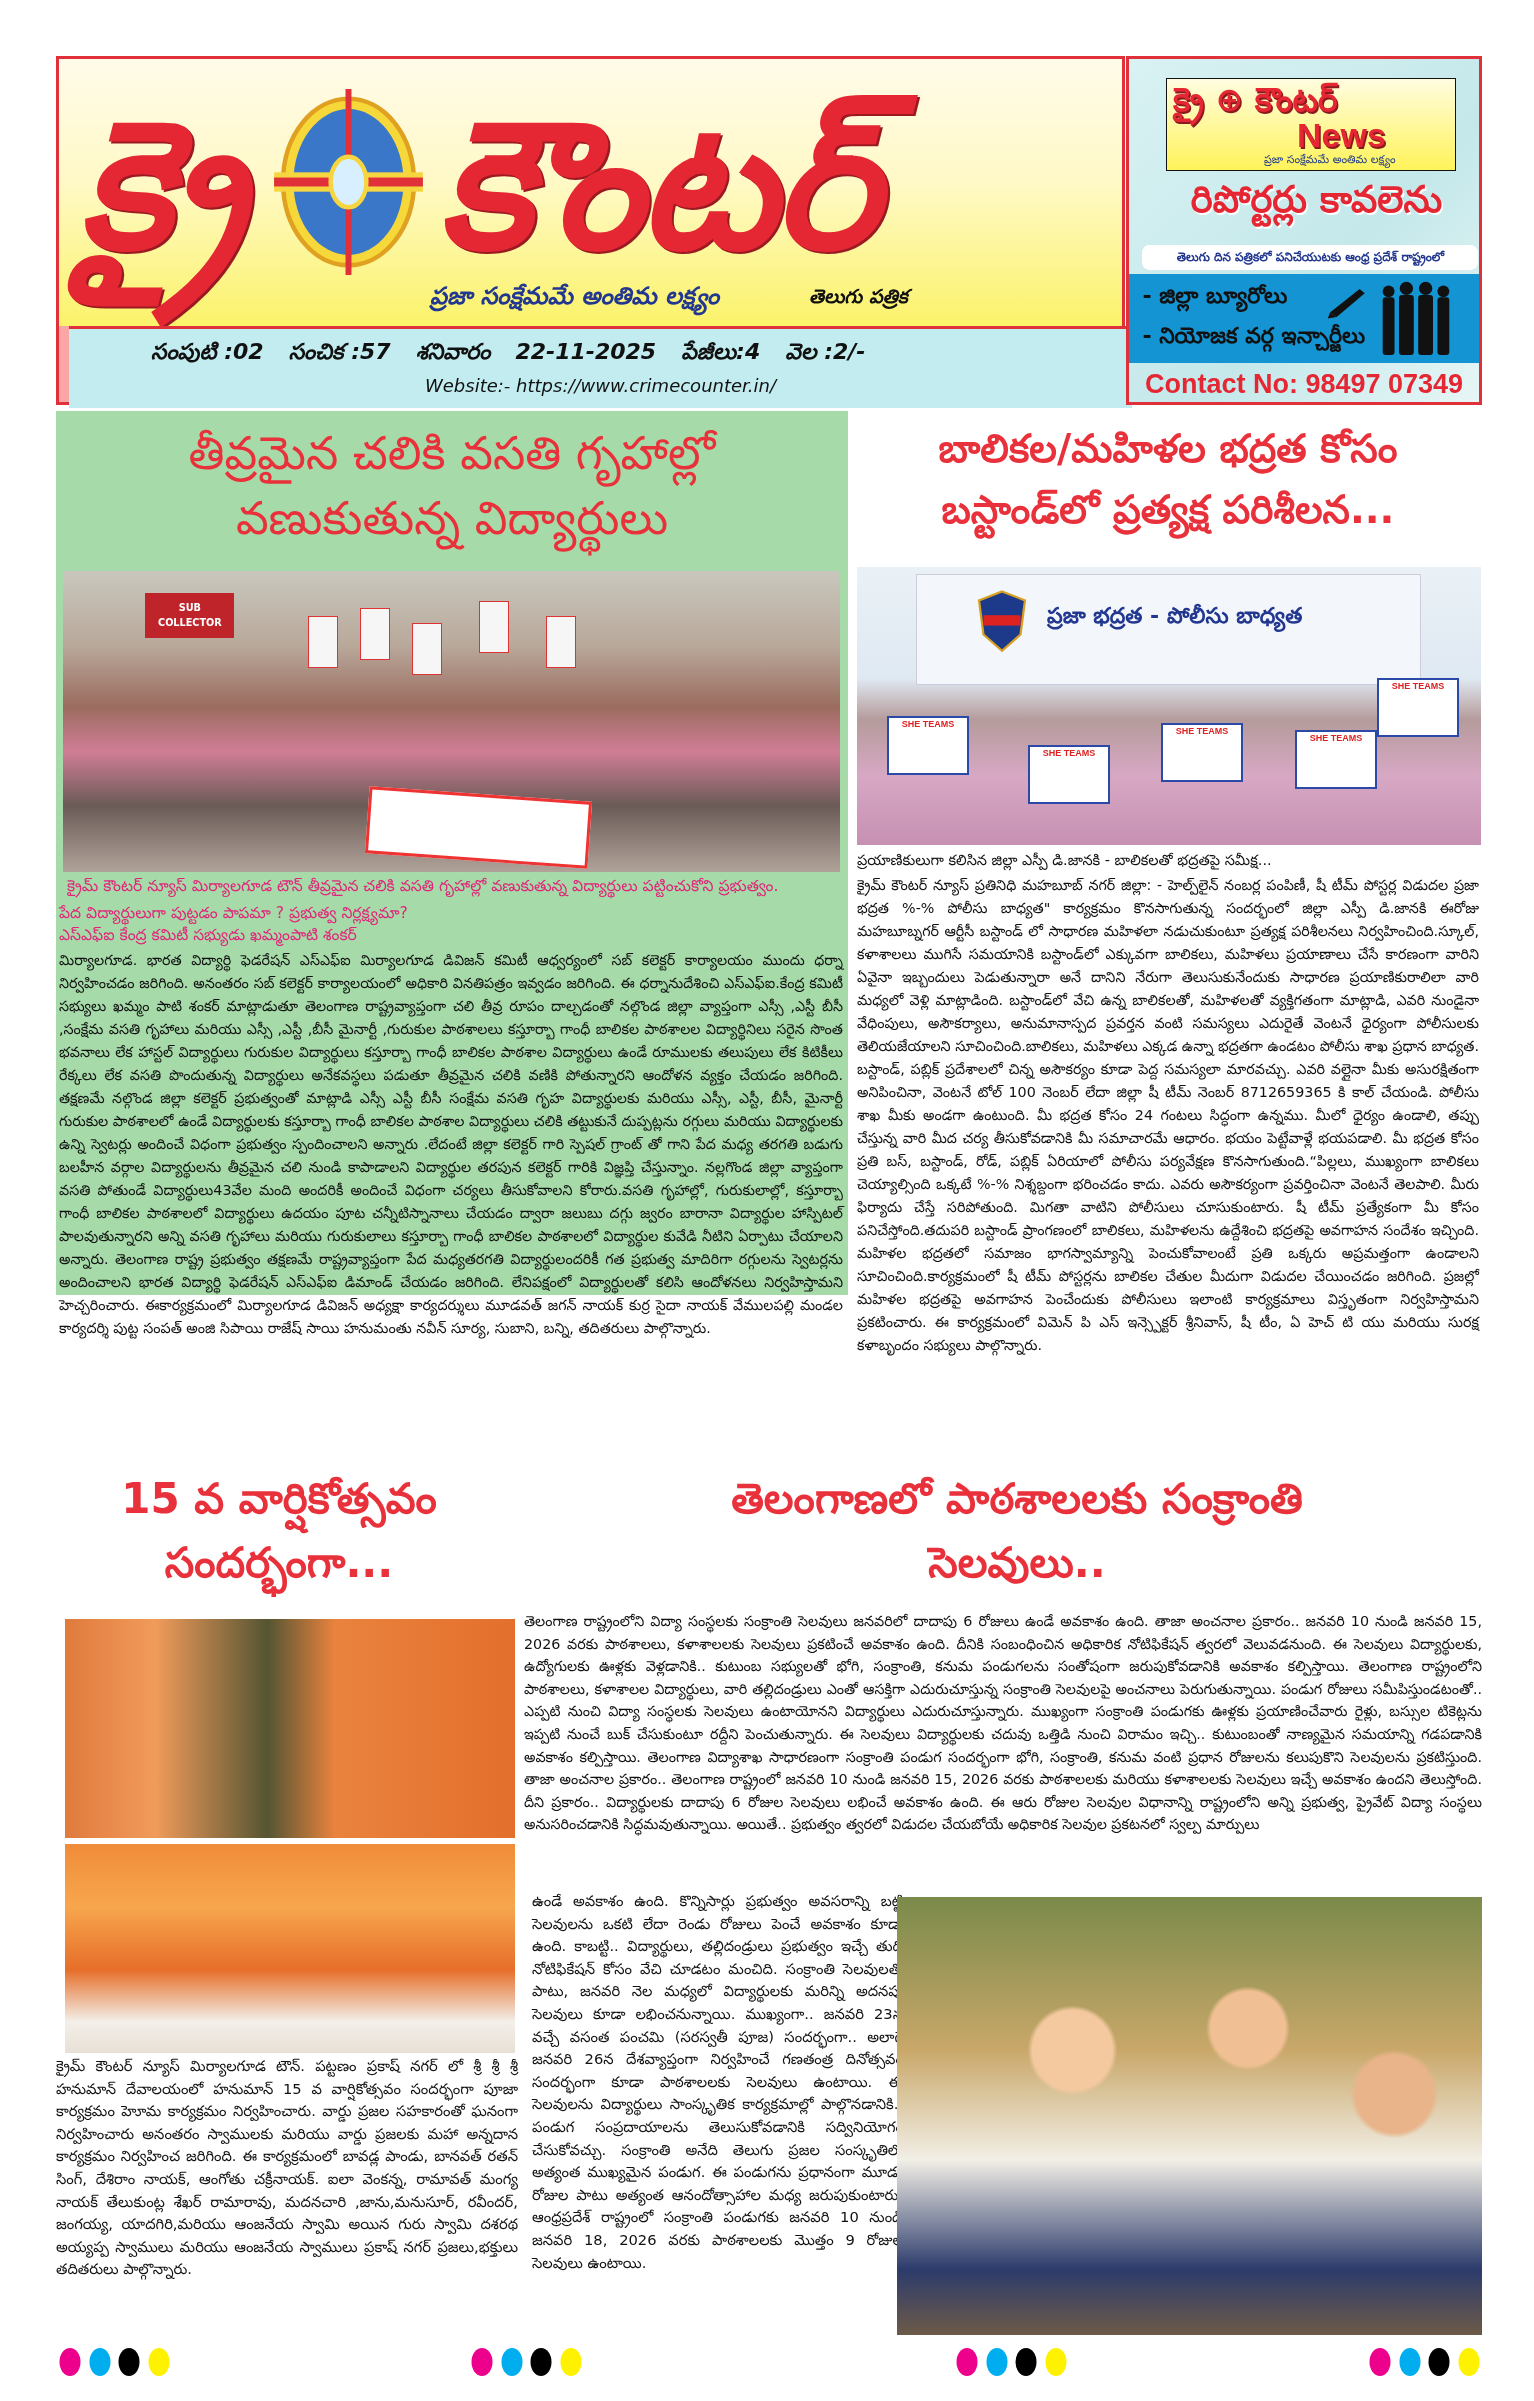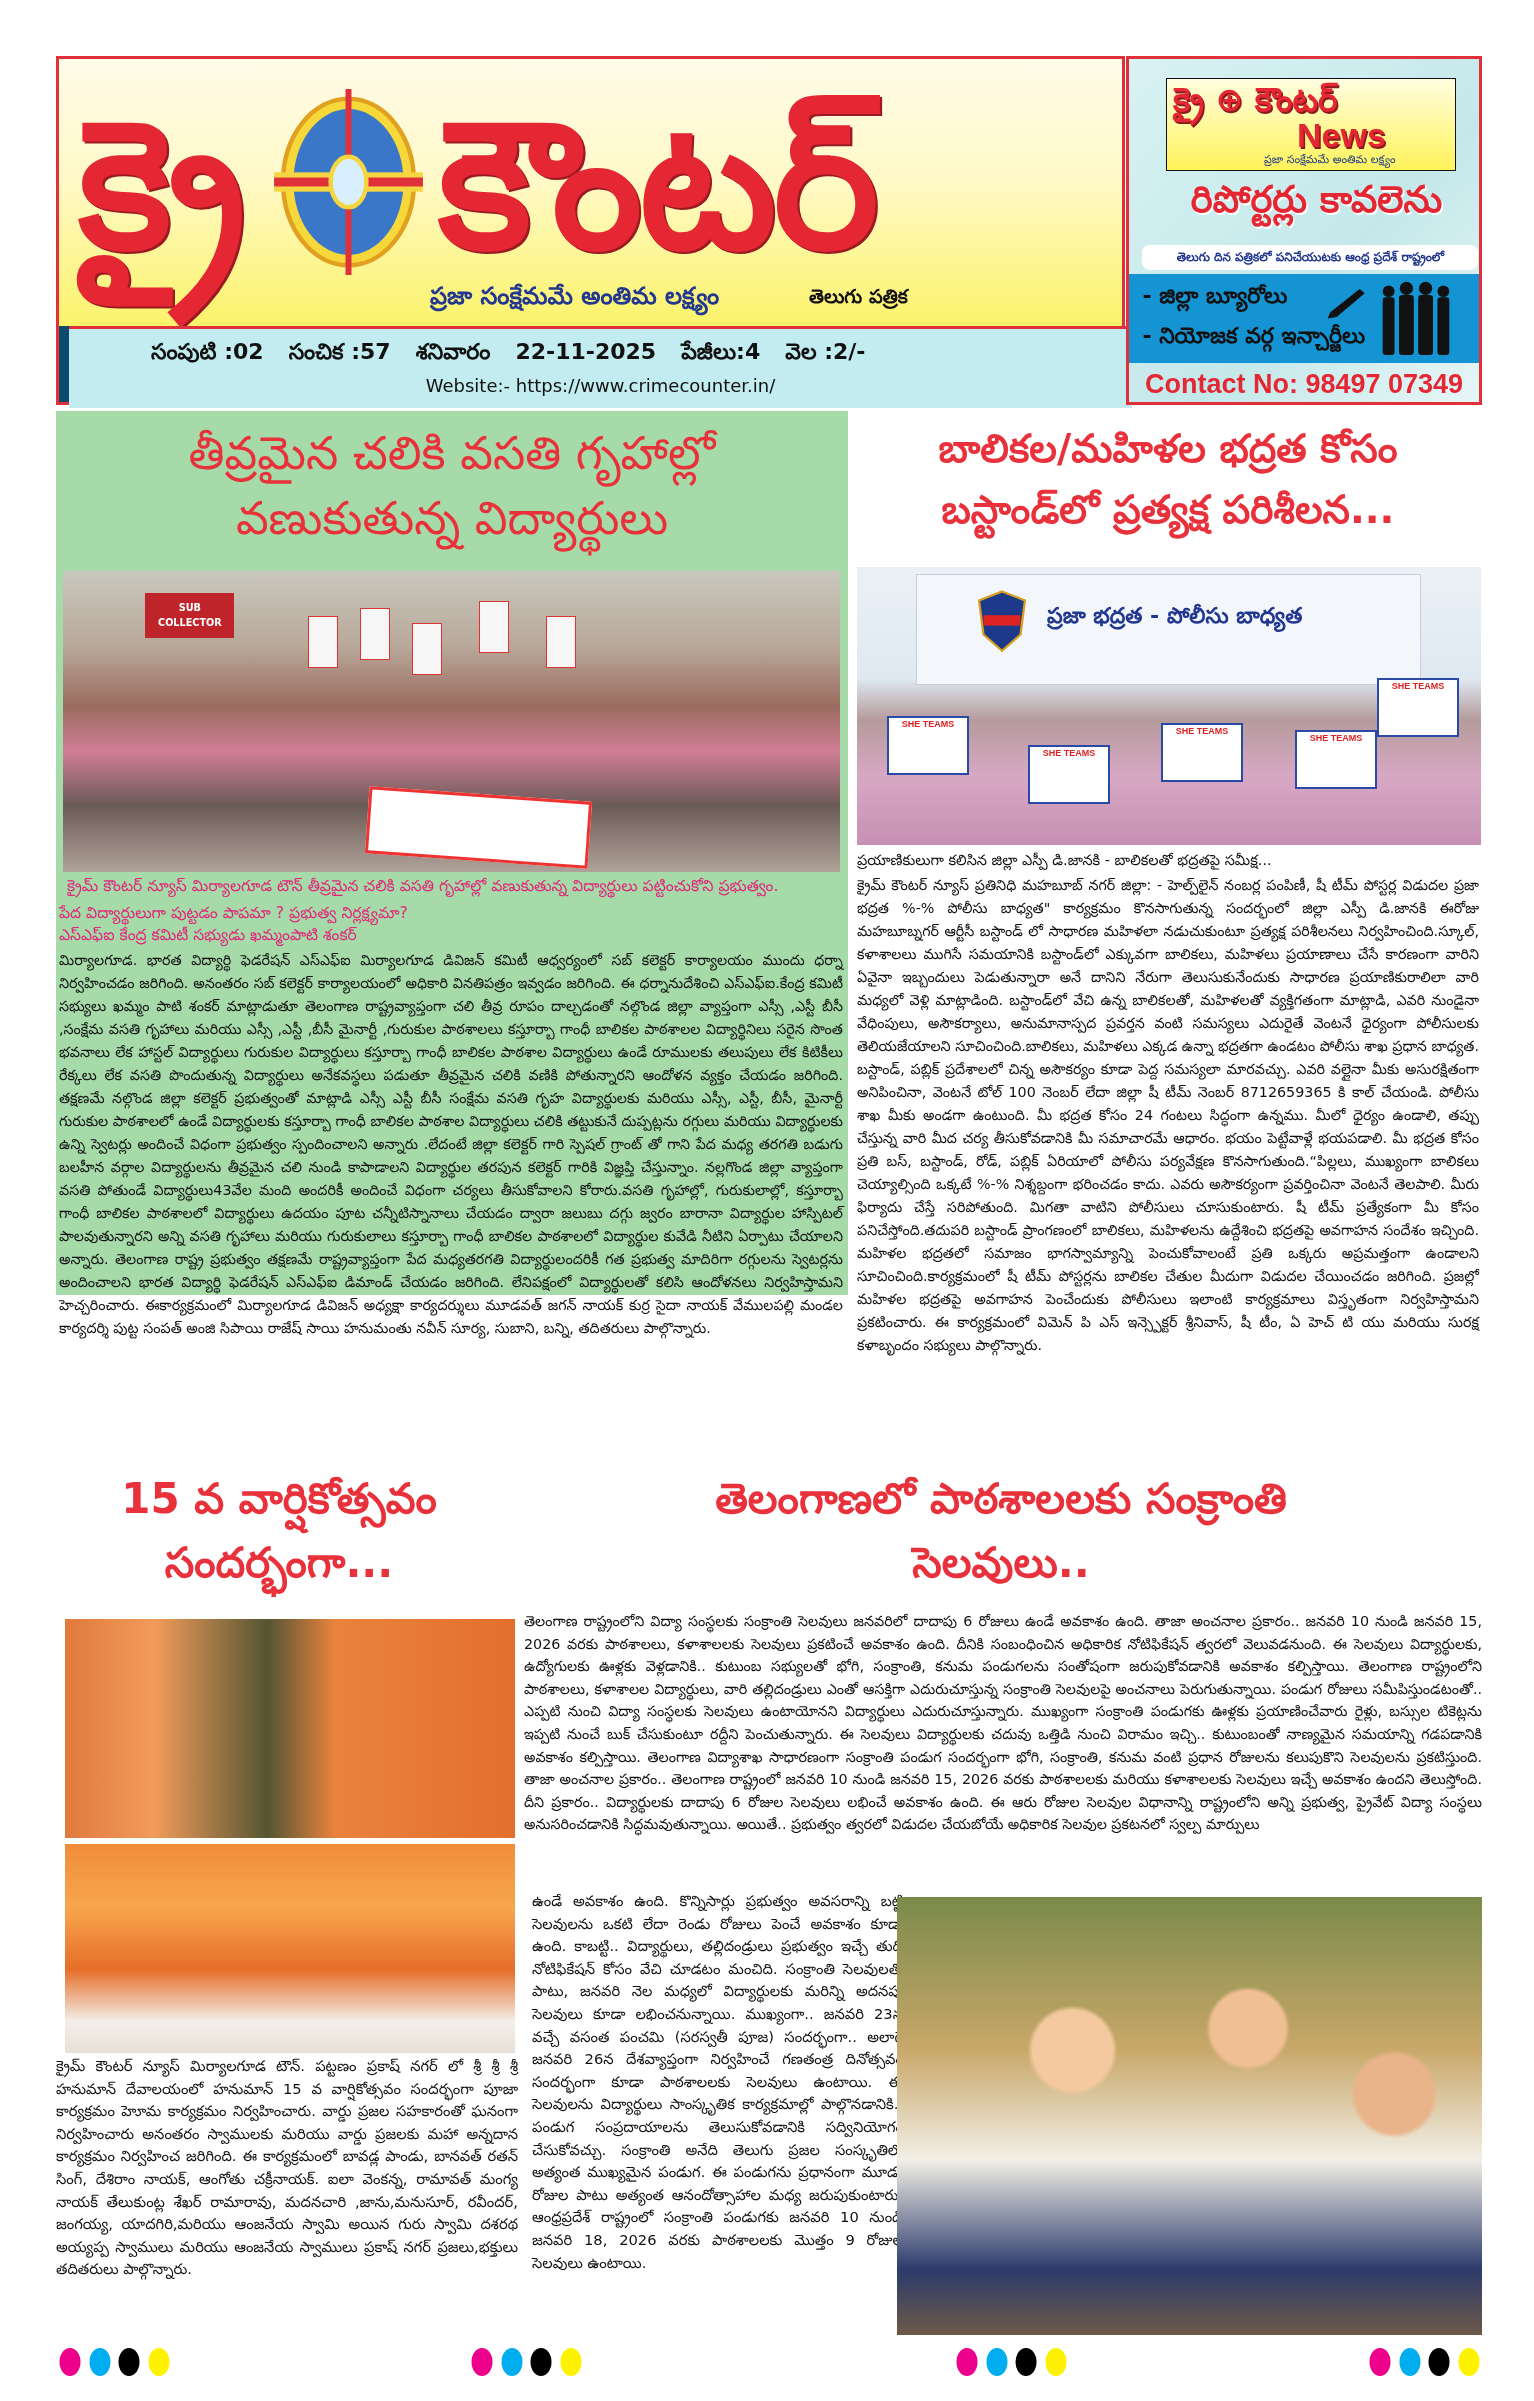--- a/index.html
+++ b/index.html
@@ -2,21 +2,21 @@
 <html style="font-size:12px"><head>
 <meta charset="utf-8">
 <style>
   * { box-sizing: border-box; margin: 0; padding: 0; }
   html, body { width: 1535px; height: 2401px; background: #ffffff; overflow: hidden; }
   body { position: relative; font-family: "DejaVu Sans", sans-serif; color: #111; }
 
   .abs { position: absolute; }
 
   
-  #masthead { left: 56px; top: 56px; width: 1069px; height: 349px; border: 3.7px solid #e0303a; background: #0c4a6e; }
+  #masthead { left: 56px; top: 56px; width: 1069px; height: 349px; border: 3.7px solid #e0303a; background: #fca5a5; font-style: italic; }
   #mast-top { position: absolute; left: 0; top: 0; width: 100%; height: 267px;
     background: linear-gradient(180deg, #fffbe8 0%, #fff9c8 45%, #fbf36a 100%); }
   #logo-kra { position: absolute; left: 19.3px; top: 15px; font-size: 178px; line-height: 223px; font-weight: bold; color: #e52633;
     font-family: "DejaVu Sans", sans-serif; letter-spacing: -4.5px; text-shadow: 2.2px 2.2px 0 #9b1a22; }
   #logo-emblem { position: absolute; left: 215px; top: 30px; width: 149px; height: 186px; }
   #logo-counter { position: absolute; left: 379px; top: 15px; font-size: 178px; line-height: 223px; font-weight: bold; color: #e52633;
     letter-spacing: -3px; text-shadow: 2.2px 2.2px 0 #9b1a22; white-space: nowrap; }
   #tagline { position: absolute; left: 371px; top: 223px; font-size: 24px; font-weight: bold; color: #22378f; }
   #paper-type { position: absolute; left: 750px; top: 226px; font-size: 19.3px; font-weight: bold; color: #111; }
   #mast-info { position: absolute; left: 10px; top: 267px; width: 100%; height: 82px; background: #c2ecef; border-top: 3.7px solid #e0303a; }
@@ -59,21 +59,21 @@
   #art2-photo { left: 3px; top: 156px; width: 624px; height: 278px;
     background: linear-gradient(180deg, #eaf1f6 0%, #dfe9f2 40%, #b59b9b 55%, #d7a8c4 75%, #c690b2 100%); }
   #art2-banner { position: absolute; left: 59px; top: 7.4px; width: 505px; height: 111px; background: #f3f7fb; border: 0.7px solid #ccd; }
   #art2-banner-text { position: absolute; left: 130px; top: 28px; font-size: 22px; font-weight: bold; color: #22378f; }
   .poster { position: absolute; width: 82px; height: 59px; background: #fff; border: 2.2px solid #2b4aa8; font-size: 9px; font-weight: bold; color: #d22; text-align: center; line-height: 13.4px; font-family: "Liberation Sans", sans-serif; }
   #art2-caption { position: absolute; left: 3px; top: 441px; font-size: 14.5px; color: #111; }
   #art2-body { position: absolute; left: 3px; top: 463px; width: 622px; font-size: 14.3px; line-height: 23px; color: #111; text-align: justify; }
 
   
   #art3-title { left: 56px; top: 1467px; width: 446px; text-align: center; font-size: 42px; line-height: 64px; font-weight: bold; color: #e8313b; }
-  #art4-title { left: 520px; top: 1467px; width: 962px; text-align: center; font-size: 42px; line-height: 64px; font-weight: bold; color: #e8313b; }
+  #art4-title { left: 536px; top: 1467px; width: 962px; text-align: center; font-size: 42px; line-height: 64px; font-weight: bold; color: #e8313b; }
 
   
   #art3-photo1 { left: 65px; top: 1619px; width: 450px; height: 219px;
     background: linear-gradient(90deg, #e07a3d 0%, #f19b5a 20%, #553 45%, #e9833e 60%, #e46f2c 100%); }
   #art3-photo2 { left: 65px; top: 1844px; width: 450px; height: 209px;
     background: linear-gradient(180deg, #f08c3a 0%, #f7a64e 30%, #e66e29 60%, #f3efe9 85%, #e8e0d6 100%); }
   #art3-body { left: 56px; top: 2055px; width: 462px; font-size: 14.7px; line-height: 22.6px; color: #111; text-align: justify; }
 
   
   #art4-body-top { left: 524px; top: 1610px; width: 958px; font-size: 14.3px; line-height: 22.6px; color: #111; text-align: justify; }

